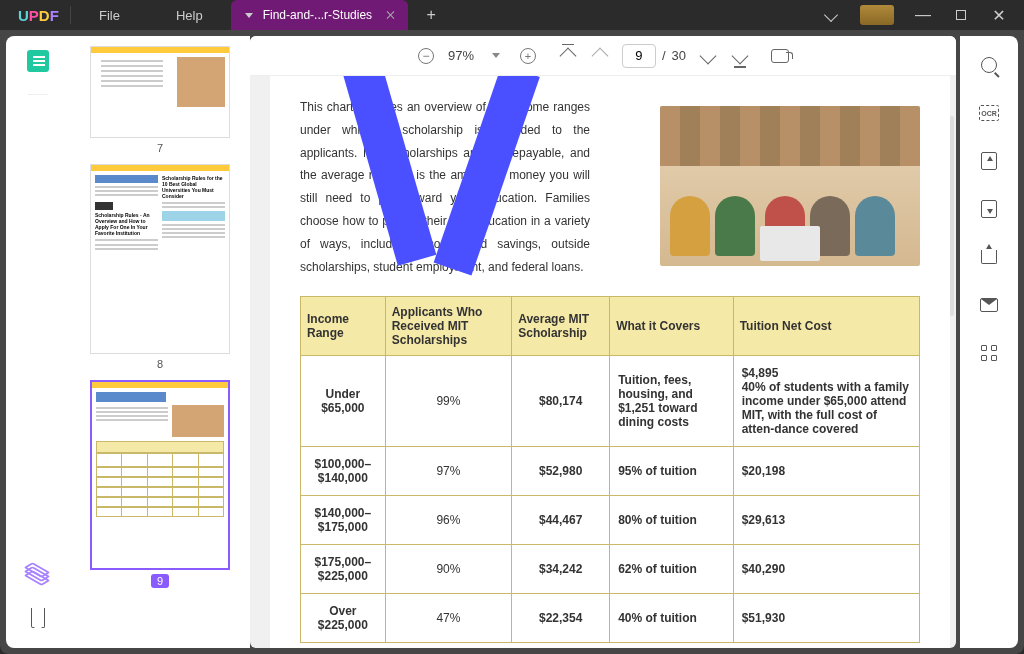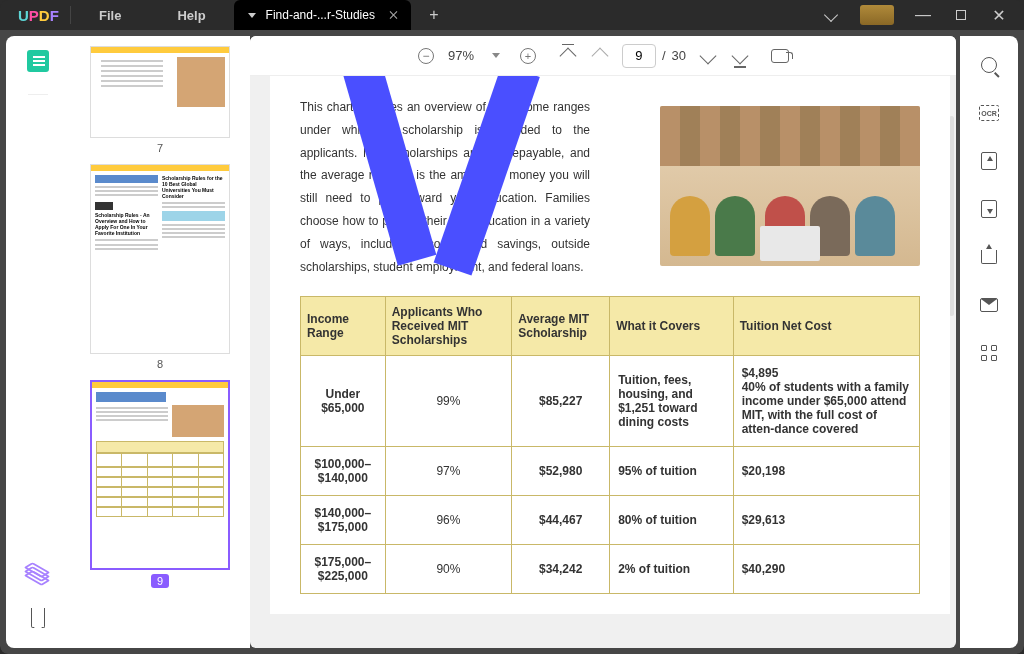--- a/index.html
+++ b/index.html
@@ -1,25 +1,25 @@
 <!DOCTYPE html>
 <html><head>
 <meta charset="utf-8">
 <style>
 * { margin:0; padding:0; box-sizing:border-box; font-family:Arial,Helvetica,sans-serif; }
 body { width:1024px; height:654px; overflow:hidden; background:#2b2b2b; border-radius:8px; }
 .titlebar { height:30px; background:#2b2b2b; display:flex; align-items:center; color:#ddd; }
 .logo { width:70px; font-weight:bold; font-size:15px; padding-left:18px; }
 .logo .u{color:#5dd5d5} .logo .p{color:#ff4fa3} .logo .d{color:#ffcb3d} .logo .f{color:#a882ff}
 .hdiv { width:1px; height:18px; background:#444; }
-.menus { display:flex;font-weight:bold; }
+.menus { display:flex; }
 .menuitem { padding:0 28px; font-size:13px; color:#ccc; cursor:pointer; }
 .tabstrip { display:flex; align-items:center; flex:1; }
 .tab { height:30px; display:flex; align-items:center; padding:0 14px; font-size:12px; color:#aaa; position:relative; }
-.tab.active { background:#000000; color:#fff; border-radius:6px 6px 0 0; }
+.tab.active { background:#701a75; color:#fff; border-radius:6px 6px 0 0; }
 .tab .tx { width:8px; height:8px; margin-left:14px; position:relative; }
 .tab .tx::before,.tab .tx::after{content:"";position:absolute;left:4px;top:-1px;width:1px;height:10px;background:#aaa}
 .tab .tx::before{transform:rotate(45deg)} .tab .tx::after{transform:rotate(-45deg)}
 .tab .tri { width:0;height:0;border-left:4px solid transparent;border-right:4px solid transparent;border-top:5px solid #ccc;margin-right:10px }
 .addtab { width:26px;height:26px;display:flex;align-items:center;justify-content:center;color:#ccc;font-size:16px;margin-left:10px;cursor:pointer }
 .wincontrols { display:flex; align-items:center; gap:4px; padding-right:8px }
 .wbtn { width:34px;height:24px;display:flex;align-items:center;justify-content:center;color:#ccc;cursor:pointer }
 .gold { width:34px;height:20px;background:linear-gradient(#b08a3a,#8a6826);border-radius:3px;margin:0 8px }
 .chev{width:10px;height:10px;border-right:1.5px solid #ccc;border-bottom:1.5px solid #ccc}
 
@@ -340,21 +340,21 @@
               <tr>
             <th>Income Range</th>
             <th>Applicants Who Received MIT Scholarships</th>
             <th>Average MIT Scholarship</th>
             <th>What it Covers</th>
             <th>Tuition Net Cost</th>
           </tr>
           <tr>
                 <td class="c b">Under $65,000</td>
                 <td class="c">99%</td>
-                <td class="c b">$85,227</td>
+                <td class="c b">$80,174</td>
                 <td class="b">Tuition, fees, housing, and $1,251 toward dining costs</td>
                 <td class="b" style="white-space:pre-line">$4,895
 40% of students with a family income under $65,000 attend MIT, with the full cost of atten-dance covered</td>
               </tr>
           <tr>
                 <td class="c b">$100,000–$140,000</td>
                 <td class="c">97%</td>
                 <td class="c b">$52,980</td>
                 <td class="b">95% of tuition</td>
                 <td class="b">$20,198</td>
@@ -363,22 +363,29 @@
                 <td class="c b">$140,000–$175,000</td>
                 <td class="c">96%</td>
                 <td class="c b">$44,467</td>
                 <td class="b">80% of tuition</td>
                 <td class="b">$29,613</td>
               </tr>
           <tr>
                 <td class="c b">$175,000–$225,000</td>
                 <td class="c">90%</td>
                 <td class="c b">$34,242</td>
-                <td class="b">2% of tuition</td>
+                <td class="b">62% of tuition</td>
                 <td class="b">$40,290</td>
+              </tr>
+          <tr>
+                <td class="c b">Over $225,000</td>
+                <td class="c">47%</td>
+                <td class="c b">$22,354</td>
+                <td class="b">40% of tuition</td>
+                <td class="b">$51,930</td>
               </tr>
         </tbody>
           </table>
       </div>
     </div>
   </div>
 
   <div class="rightrail">
     <div class="rbtn">
         <div class="srch"></div>

